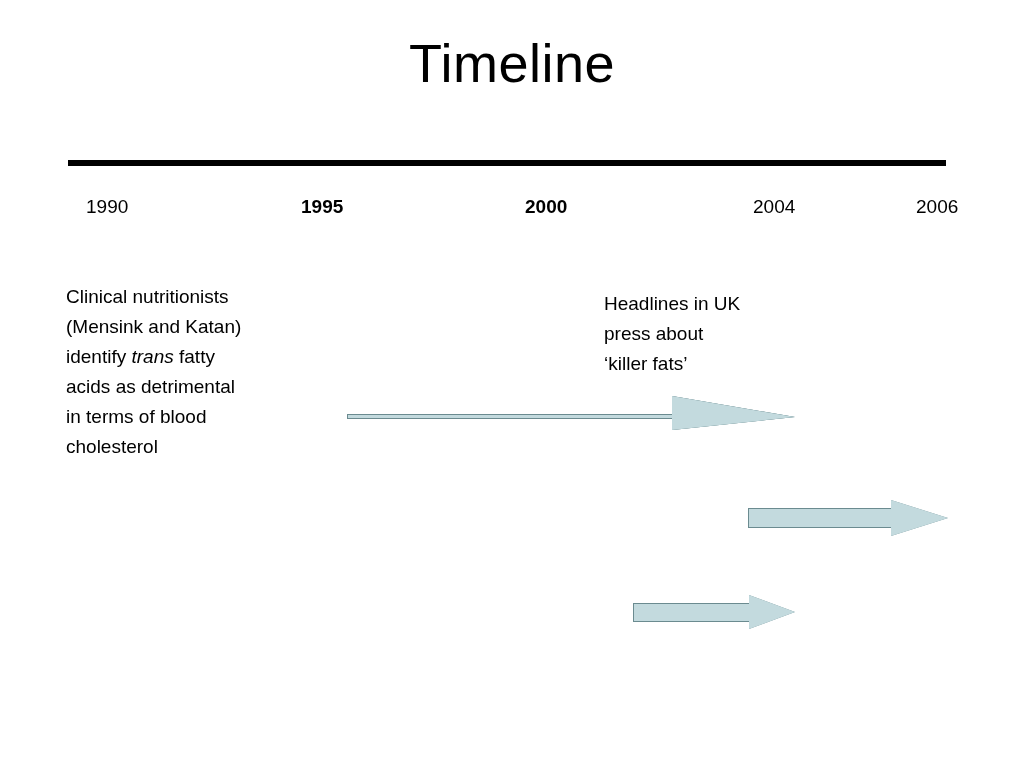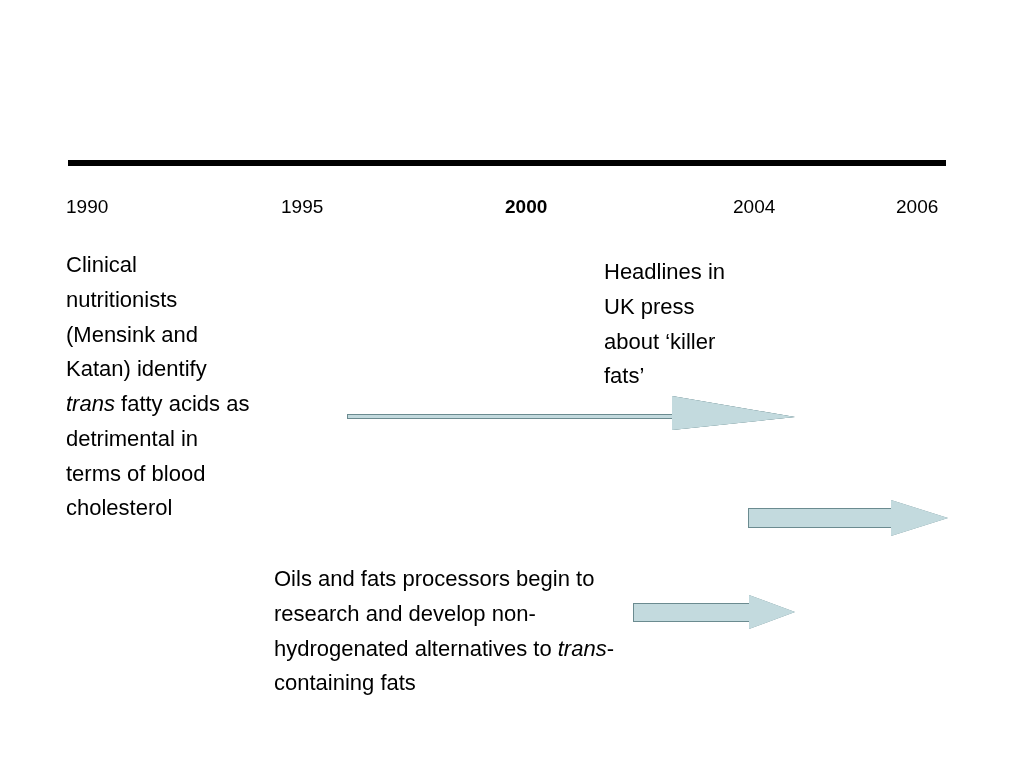--- a/index.html
+++ b/index.html
@@ -36,26 +36,28 @@
     top: 160px;
     width: 878px;
     height: 6px;
     background: #000000;
   }
   .year {
     position: absolute;
     font-size: 19px;
     top: 196px;
     white-space: nowrap;
+    margin-left: 20px;
   }
   .block {
     position: absolute;
-    font-size: 22px;
+    font-size: 19px;
     line-height: 1.58;
     white-space: pre-wrap;
+    margin-top: 34px;
   }
   .italic { font-style: italic; }
 
   
   .arrow {
     position: absolute;
   }
   .arrow .shaft {
     position: absolute;
     background: #c3dade;
@@ -135,37 +137,37 @@
   #block-2007 { left: 836px; top: 248px; width: 120px; }
   #block-food  { left: 504px; top: 448px; width: 400px; }
   #block-oils  { left: 274px; top: 562px; width: 360px; }
   #block-process { left: 780px; top: 562px; width: 168px; text-align: right; }
 </style>
 </head>
 <body>
 
 <div id="slide">
 
+  <div id="title">Timeline</div>
 
   <div id="axis-line"></div>
 
   <div class="year" style="left:66px;">1990</div>
-  <div class="year" style="left:281px;">1995</div>
+  <div class="year" style="left:281px;font-weight:bold;">1995</div>
   <div class="year" style="left:505px;font-weight:bold;">2000</div>
   <div class="year" style="left:733px;">2004</div>
   <div class="year" style="left:896px;">2006</div>
 
   <div class="block" id="block-1990"><span>Clinical nutritionists (Mensink and Katan) identify </span><span class="italic">trans</span><span> fatty acids as detrimental in terms of blood cholesterol</span></div>
 
 
   <div class="block" id="block-2000">Headlines in UK press about ‘killer fats’</div>
 
 
 
-  <div class="block" id="block-oils"><span>Oils and fats processors begin to research and develop non-hydrogenated alternatives to </span><span class="italic">trans</span><span>-containing fats</span></div>
 
 
   <div class="arrow" id="arrow-1">
     <div class="shaft"></div>
     <div class="head-outline"></div>
     <div class="head"></div>
   </div>
 
   <div class="arrow" id="arrow-2">
     <div class="shaft"></div>

